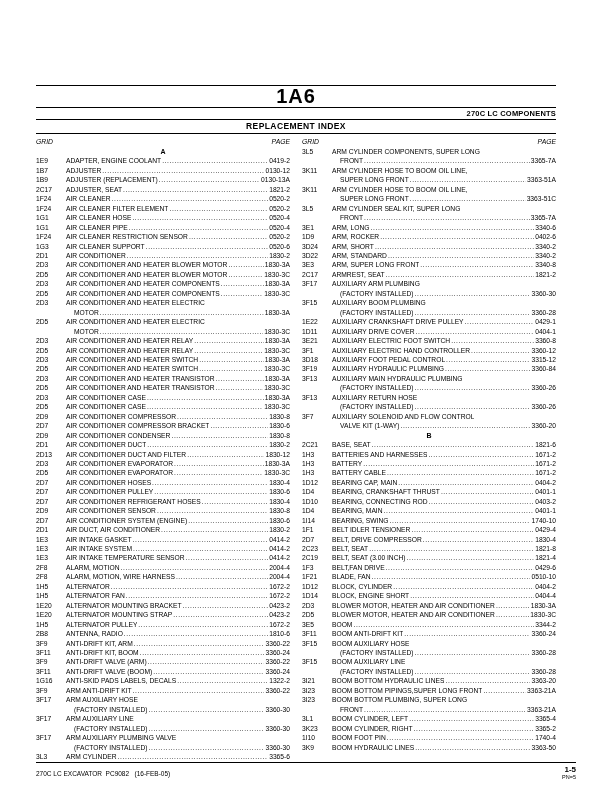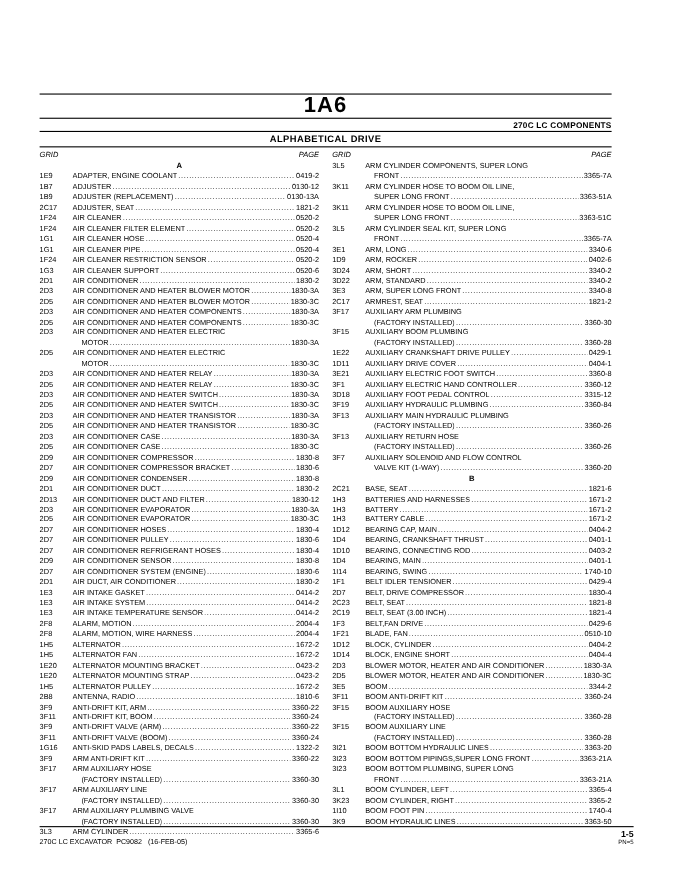--- a/index.html
+++ b/index.html
@@ -47,40 +47,40 @@
   .leader::after{
     content:"....................................................................................................";
     letter-spacing:.6px;
   }
   .p{flex:0 0 auto;}
   .sec{
     text-align:center;font-weight:bold;font-size:7px;
     line-height:9.45px;
   }
   .footer{
-    position:absolute;left:36px;right:36px;bottom:22px;
+    position:absolute;left:36px;right:36px;bottom:11px;
     border-top:1px solid #000;padding-top:2px;
-    display:flex;justify-content:space-between;align-items:flex-end;
+    display:flex;justify-content:space-between;align-items:center;
   }
   .footer-left{font-size:6.5px;white-space:pre;line-height:9px;}
   .footer-right{text-align:right;}
   .page-num{font-weight:bold;font-size:8px;line-height:9px;}
   .pn-note{font-size:5.5px;line-height:7px;}
 </style>
 </head>
 <body>
 
 <div class="page">
 
   <div class="rule thick"></div>
   <div class="h1">1A6</div>
   <div class="rule thick"></div>
   <div class="model">270C LC COMPONENTS</div>
   <div class="rule"></div>
-  <div class="index-title">ALPHABETICAL DRIVE</div>
+  <div class="index-title">REPLACEMENT INDEX</div>
   <div class="rule"></div>
 
   <div class="cols">
     <div class="col">
       <div class="col-head">
         <span>GRID</span>
         <span>PAGE</span>
       </div>
       <div class="entries" id="entries-left">
           <div class="sec">A</div>

